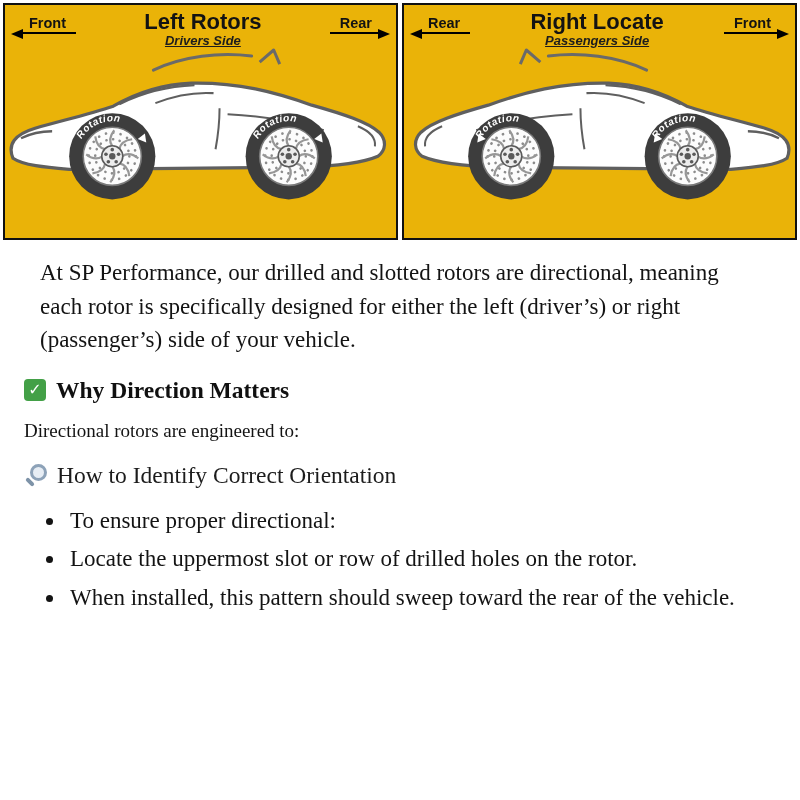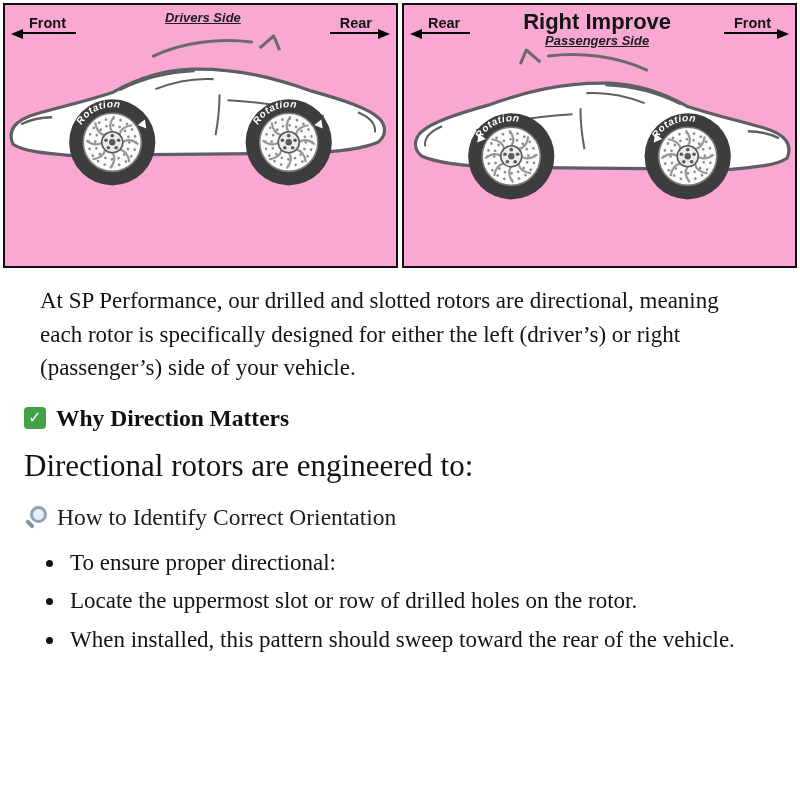--- a/index.html
+++ b/index.html
@@ -9,22 +9,22 @@
     background: #ffffff;
     font-family: "Liberation Serif", serif;
     color: #131313;
   }
 
   
   .diagram { display: flex; gap: 4px; padding: 3px 3px 0; }
   .panel {
     flex: 1 1 0;
     border: 2.5px solid #111;
-    background: #f9a8d4;
-    height: 265px;
+    background: #eab308;
+    height: 237px;
     display: flex;
     flex-direction: column;
     overflow: hidden;
   }
   .panel-head {
     display: flex;
     justify-content: space-between;
     align-items: flex-start;
     padding: 7px 14px 0;
   }
@@ -67,21 +67,21 @@
 
   
   .content { padding: 16px 24px 6px; }
   .intro { font-size: 23px; line-height: 1.46; margin: 0 16px 8px; }
   .section-heading {
     display: flex; align-items: center; gap: 10px;
     font-size: 23.5px; font-weight: 700; color: #101010;
     margin: 20px 0 16px;
   }
   .section-heading.normal { font-weight: 400; color: #1c1c1c; }
-  .lead { font-size: 31px; margin: 0 0 10px; }
+  .lead { font-size: 19px; margin: 0 0 10px; }
   ul.bullets { margin: 0 0 6px; padding-left: 42px; font-size: 23px; }
   ul.bullets li { margin: 0 0 6px; padding-left: 4px; line-height: 1.42; }
 
   
   .check-icon {
     display: inline-block; width: 22px; height: 22px; flex: 0 0 auto;
     background: #43a047; border-radius: 4px;
     color: #fff; font-size: 16px; line-height: 22px; text-align: center;
     font-family: "DejaVu Sans", sans-serif; font-weight: 700;
   }
@@ -143,40 +143,41 @@
     </g>
   </defs>
 </svg>
 
 <div class="diagram">
 
   <section class="panel">
     <header class="panel-head">
       <span class="dir-label arrow-left">Front</span>
       <div class="panel-titles">
+        <h2 class="panel-title">Left Rotors</h2>
         <div class="panel-subtitle">Drivers Side</div>
       </div>
       <span class="dir-label arrow-right">Rear</span>
     </header>
     <svg class="car" viewBox="0 0 390 160" preserveAspectRatio="xMidYMin meet" aria-hidden="true">
       <use href="#carleft"></use>
       <path id="rotLF" d="M 72,112 A 35 35 0 0 1 142,112" fill="none"></path>
       <path id="rotLR" d="M 248,112 A 35 35 0 0 1 318,112" fill="none"></path>
       <text class="rot-text"><textPath href="#rotLF" startOffset="16%">Rotation</textPath></text>
       <text class="rot-text"><textPath href="#rotLR" startOffset="16%">Rotation</textPath></text>
       <polygon points="0,-4.5 8,0 0,4.5" transform="translate(136,92) rotate(52)" fill="#fff"></polygon>
       <polygon points="0,-4.5 8,0 0,4.5" transform="translate(312,92) rotate(52)" fill="#fff"></polygon>
     </svg>
   </section>
 
   <section class="panel">
     <header class="panel-head">
       <span class="dir-label arrow-left">Rear</span>
       <div class="panel-titles">
-        <h2 class="panel-title">Right Improve</h2>
+        <h2 class="panel-title">Right Locate</h2>
         <div class="panel-subtitle">Passengers Side</div>
       </div>
       <span class="dir-label arrow-right">Front</span>
     </header>
     <svg class="car" viewBox="0 0 390 160" preserveAspectRatio="xMidYMin meet" aria-hidden="true">
       <use href="#carleft" transform="translate(390,0) scale(-1,1)"></use>
       <path id="rotRF" d="M 72,112 A 35 35 0 0 1 142,112" fill="none"></path>
       <path id="rotRR" d="M 248,112 A 35 35 0 0 1 318,112" fill="none"></path>
       <text class="rot-text"><textPath href="#rotRF" startOffset="16%">Rotation</textPath></text>
       <text class="rot-text"><textPath href="#rotRR" startOffset="16%">Rotation</textPath></text>

